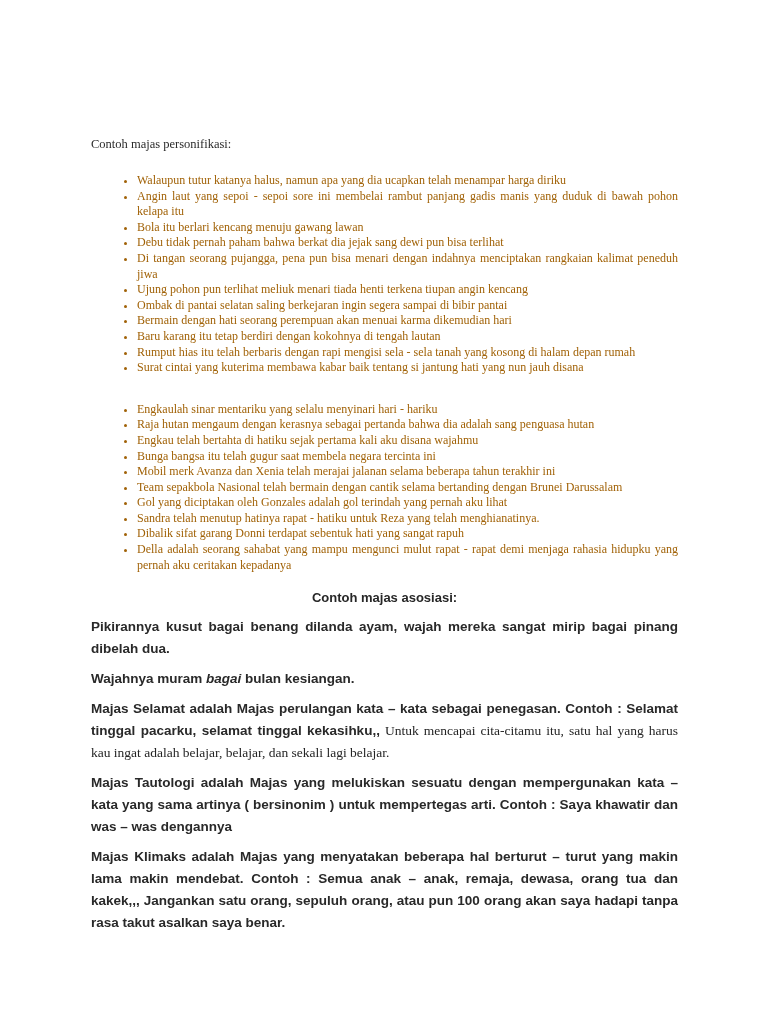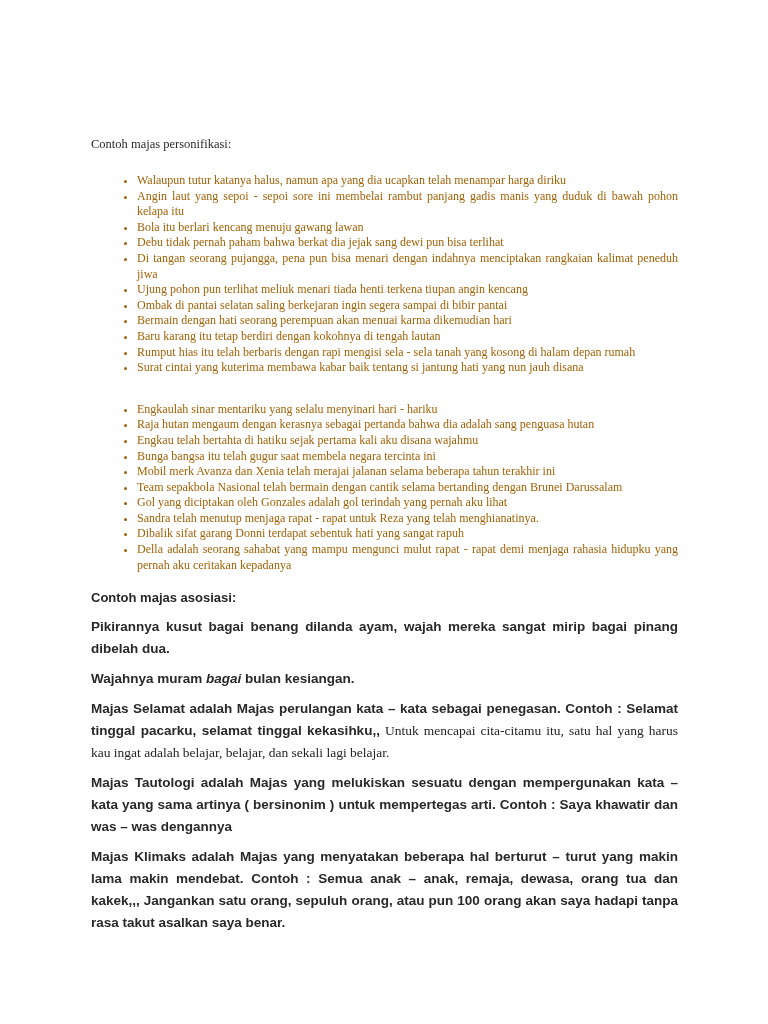--- a/index.html
+++ b/index.html
@@ -30,21 +30,21 @@
     margin: 0 0 21px 0;
     color: #2a2a2a;
   }
 
   
   .h-bold {
     font: bold 13px/16px "Liberation Sans", sans-serif;
     margin: 0 0 26px 0;
     color: #272727;
   }
-  #sec-asosiasi-heading { margin-bottom: 10px; }
+  #sec-asosiasi-heading { margin-bottom: 10px; text-align: center; }
 
   
   ul.blist {
     margin: 0 0 26px 0;
     padding: 0 0 0 46px;
     list-style: disc outside;
   }
   #sec-metafora-list { margin-bottom: 17px; }
   ul.blist li {
     font: 12px/15.6px "Liberation Serif", serif;
@@ -97,21 +97,21 @@
         <li>Surat cintai yang kuterima membawa kabar baik tentang si jantung hati yang nun jauh disana</li>
       </ul>
       <ul class="blist" id="sec-metafora-list">
         <li>Engkaulah sinar mentariku yang selalu menyinari hari - hariku</li>
         <li>Raja hutan mengaum dengan kerasnya sebagai pertanda bahwa dia adalah sang penguasa hutan</li>
         <li>Engkau telah bertahta di hatiku sejak pertama kali aku disana wajahmu</li>
         <li>Bunga bangsa itu telah gugur saat membela negara tercinta ini</li>
         <li>Mobil merk Avanza dan Xenia telah merajai jalanan selama beberapa tahun terakhir ini</li>
         <li>Team sepakbola Nasional telah bermain dengan cantik selama bertanding dengan Brunei Darussalam</li>
         <li>Gol yang diciptakan oleh Gonzales adalah gol terindah yang pernah aku lihat</li>
-        <li>Sandra telah menutup menjaga rapat - rapat untuk Reza yang telah menghianatinya.</li>
+        <li>Sandra telah menutup hatinya rapat - hatiku untuk Reza yang telah menghianatinya.</li>
         <li>Dibalik sifat garang Donni terdapat sebentuk hati yang sangat rapuh</li>
         <li>Della adalah seorang sahabat yang mampu mengunci mulut rapat - rapat demi menjaga rahasia hidupku yang pernah aku ceritakan kepadanya</li>
       </ul>
       <h2 class="h-bold" id="sec-asosiasi-heading">Contoh majas asosiasi:</h2>
       <p class="para" id="sec-asosiasi-example-2"><span class="seg-bold">Pikirannya kusut bagai benang dilanda ayam, wajah mereka sangat mirip bagai pinang dibelah dua.</span></p>
       <p class="para" id="sec-asosiasi-example-1"><span class="seg-bold">Wajahnya muram </span><span class="seg-bi">bagai</span><span class="seg-bold"> bulan kesiangan.</span></p>
       <p class="para" id="sec-repetisi-paragraph"><span class="seg-bold">Majas Selamat adalah Majas perulangan kata – kata sebagai penegasan. Contoh : Selamat tinggal pacarku, selamat tinggal kekasihku,,</span><span class="seg-serif"> Untuk mencapai cita-citamu itu, satu hal yang harus kau ingat adalah belajar, belajar, dan sekali lagi belajar.</span></p>
       <p class="para" id="sec-tautologi-paragraph"><span class="seg-bold">Majas Tautologi adalah Majas yang melukiskan sesuatu dengan mempergunakan kata – kata yang sama artinya ( bersinonim ) untuk mempertegas arti. Contoh : Saya khawatir dan was – was dengannya</span></p>
       <p class="para" id="sec-klimaks-paragraph"><span class="seg-bold">Majas Klimaks adalah Majas yang menyatakan beberapa hal berturut – turut yang makin lama makin mendebat. Contoh : Semua anak – anak, remaja, dewasa, orang tua dan kakek,,, Jangankan satu orang, sepuluh orang, atau pun 100 orang akan saya hadapi tanpa rasa takut asalkan saya benar.</span></p>
     </div>

